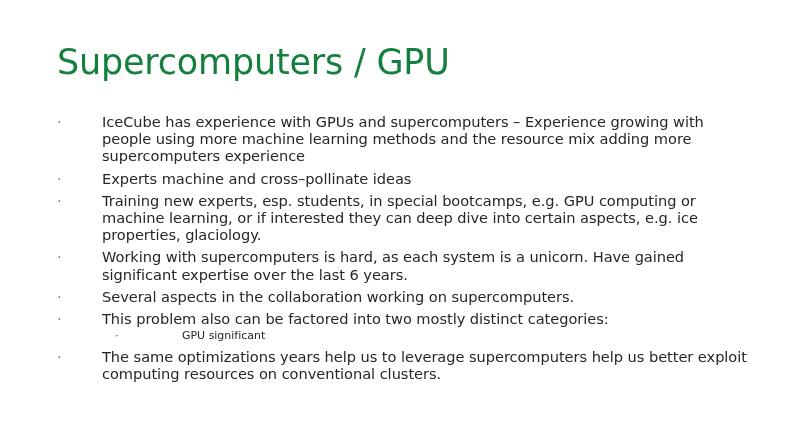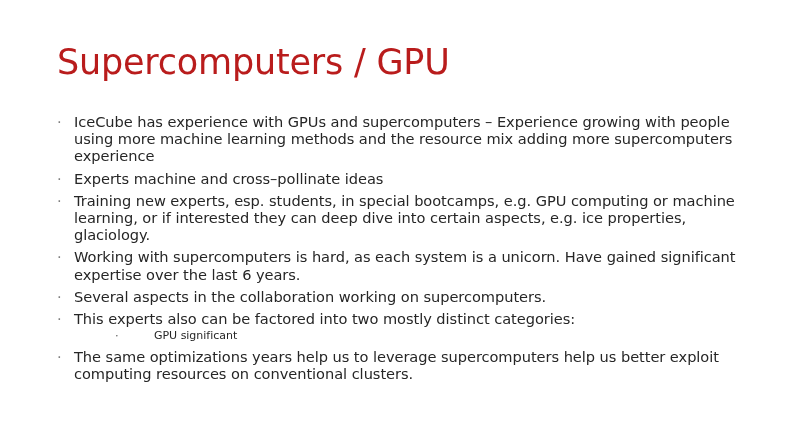--- a/index.html
+++ b/index.html
@@ -21,21 +21,21 @@
     background: #ffffff;
   }
   .slide-title {
     position: absolute;
     left: 57px;
     top: 41px;
     font-family: "DejaVu Sans", sans-serif;
     font-size: 35px;
     font-weight: 400;
     line-height: 42px;
-    color: #b91c1c;
+    color: #15803d;
     letter-spacing: -0.2px;
     white-space: nowrap;
   }
   .body-block {
     position: absolute;
     left: 52px;
     top: 113px;
     width: 700px;
   }
   ul.bullets {
@@ -77,20 +77,21 @@
   li.subbullet > .bullet-mark {
     position: absolute;
     left: 41px;
     top: 0;
     font-size: 11px;
     line-height: 15px;
     color: #7f7f7f;
   }
   .bullet-text {
     display: block;
+    margin-left: 28px;
   }
 </style>
 </head>
 <body>
 
 <div class="slide">
 
   <div class="slide-title">Supercomputers / GPU</div>
 
   <div class="body-block">
@@ -116,21 +117,21 @@
         <span class="bullet-text">Working with supercomputers is hard, as each system is a unicorn. Have gained significant expertise over the last 6 years.</span>
       </li>
 
       <li class="bullet">
         <span class="bullet-mark">·</span>
         <span class="bullet-text">Several aspects in the collaboration working on supercomputers.</span>
       </li>
 
       <li class="bullet">
         <span class="bullet-mark">·</span>
-        <span class="bullet-text">This experts also can be factored into two mostly distinct categories:</span>
+        <span class="bullet-text">This problem also can be factored into two mostly distinct categories:</span>
         <ul class="subbullets">
           <li class="subbullet">
             <span class="bullet-mark">·</span>
           </li>
           <li class="subbullet">
             <span class="bullet-mark">·</span>
             <span class="bullet-text">GPU significant</span>
           </li>
         </ul>
       </li>

